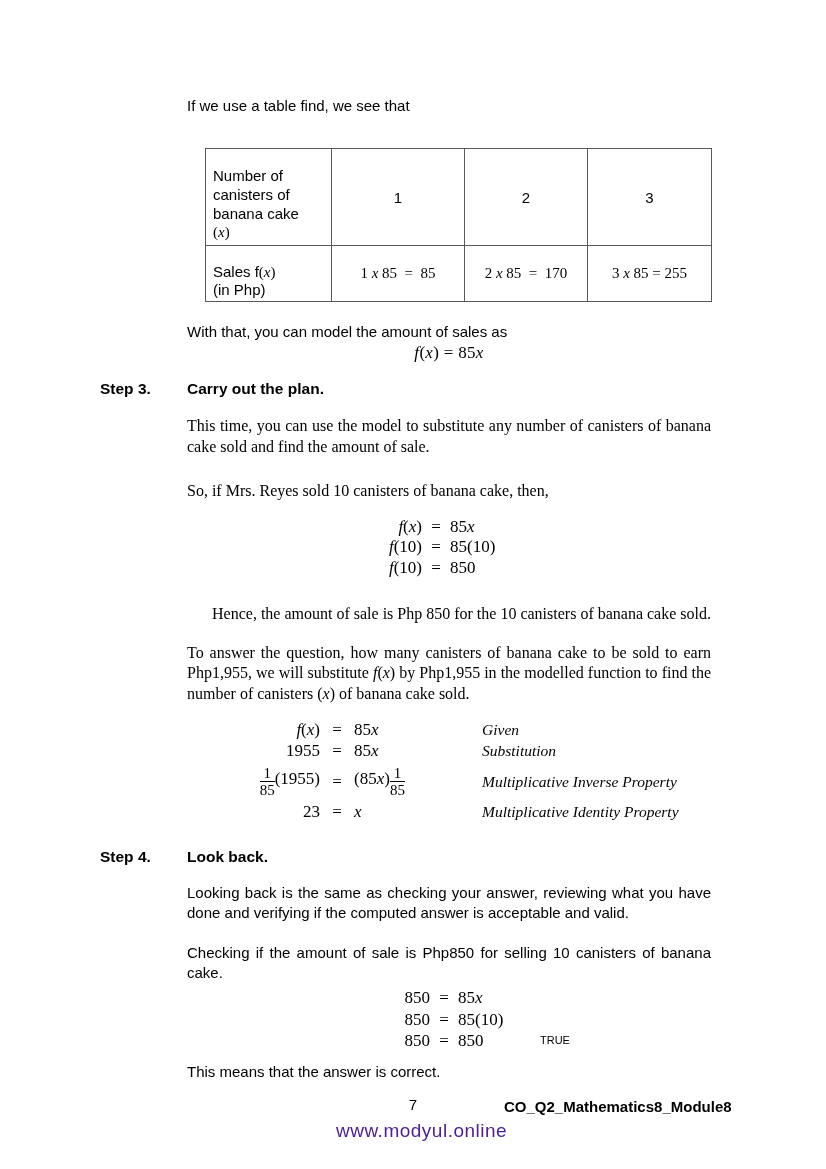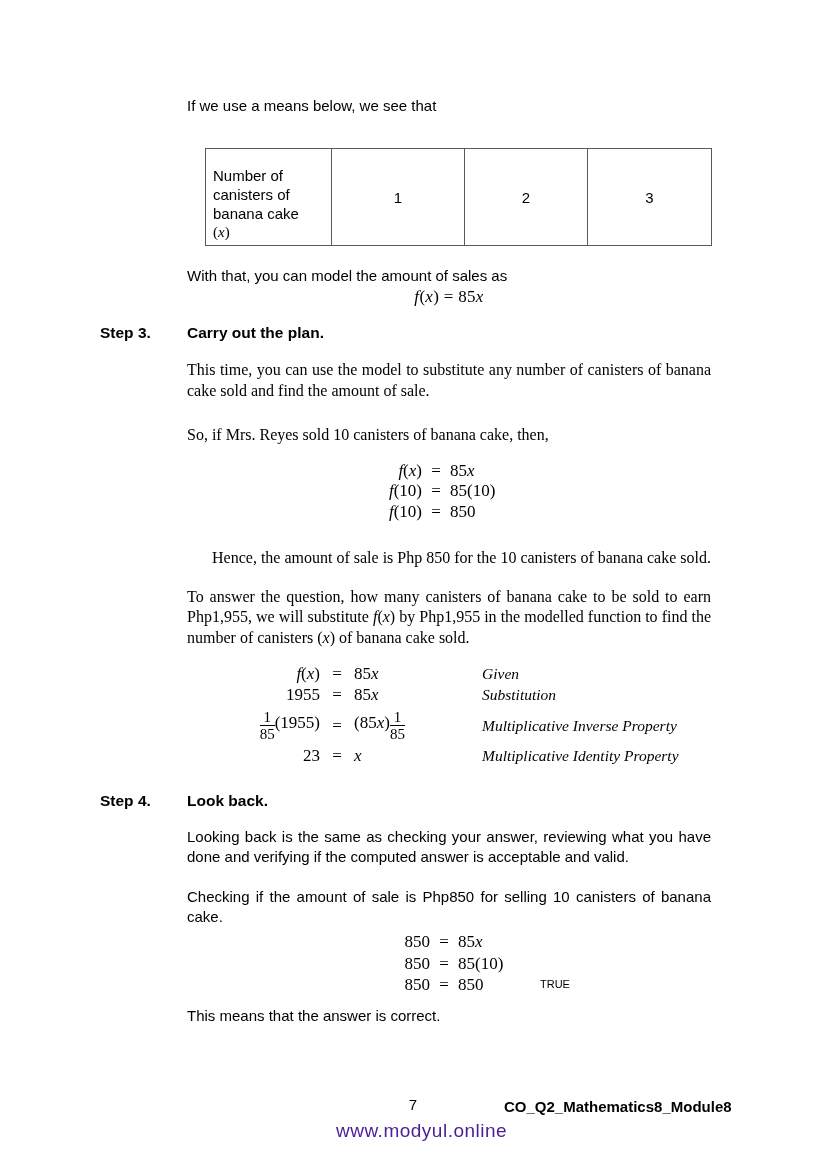--- a/index.html
+++ b/index.html
@@ -106,35 +106,44 @@
   .module-code { position: absolute; left: 504px; top: 1098px; font-weight: bold; font-size: 15px; }
   .watermark   { position: absolute; left: 336px; top: 1120px; font-size: 19px; color: #4c1d95; letter-spacing: 0.5px; }
 
   i { font-style: italic; }
 </style>
 </head>
 <body>
 
 <div class="page">
 
-  <p class="sans body-block">If we use a means below, we see that</p>
+  <p class="sans body-block">If we use a table find, we see that</p>
 
   <table class="sales-table">
     <tbody>
       <tr>
         <td class="col0">
           <span class="hdr-line">Number of</span>
           <span class="hdr-line">canisters of</span>
           <span class="hdr-line">banana cake</span>
           <span class="hdr-line math">(<i>x</i>)</span>
         </td>
         <td class="col1 cell-center">1</td>
         <td class="col2 cell-center">2</td>
         <td class="col3 cell-center">3</td>
       </tr>
+      <tr class="row2">
+        <td class="col0">
+          <span class="hdr-line" style="line-height:17px;"><span>Sales f</span><span class="math">(<i>x</i>)</span></span>
+          <span class="hdr-line" style="line-height:17px;">(in Php)</span>
+        </td>
+        <td class="col1 math-cell">1 <i>x</i> 85  =  85</td>
+        <td class="col2 math-cell">2 <i>x</i> 85  =  170</td>
+        <td class="col3 math-cell">3 <i>x</i> 85 = 255</td>
+      </tr>
     </tbody>
   </table>
 
   <p class="sans body-block model-lead">With that, you can model the amount of sales as</p>
   <div class="body-block formula-center math"><i>f</i>(<i>x</i>) = 85<i>x</i></div>
 
   <div class="step-row">
     <span class="step-label">Step 3.</span>
     <span class="step-title">Carry out the plan.</span>
   </div>

